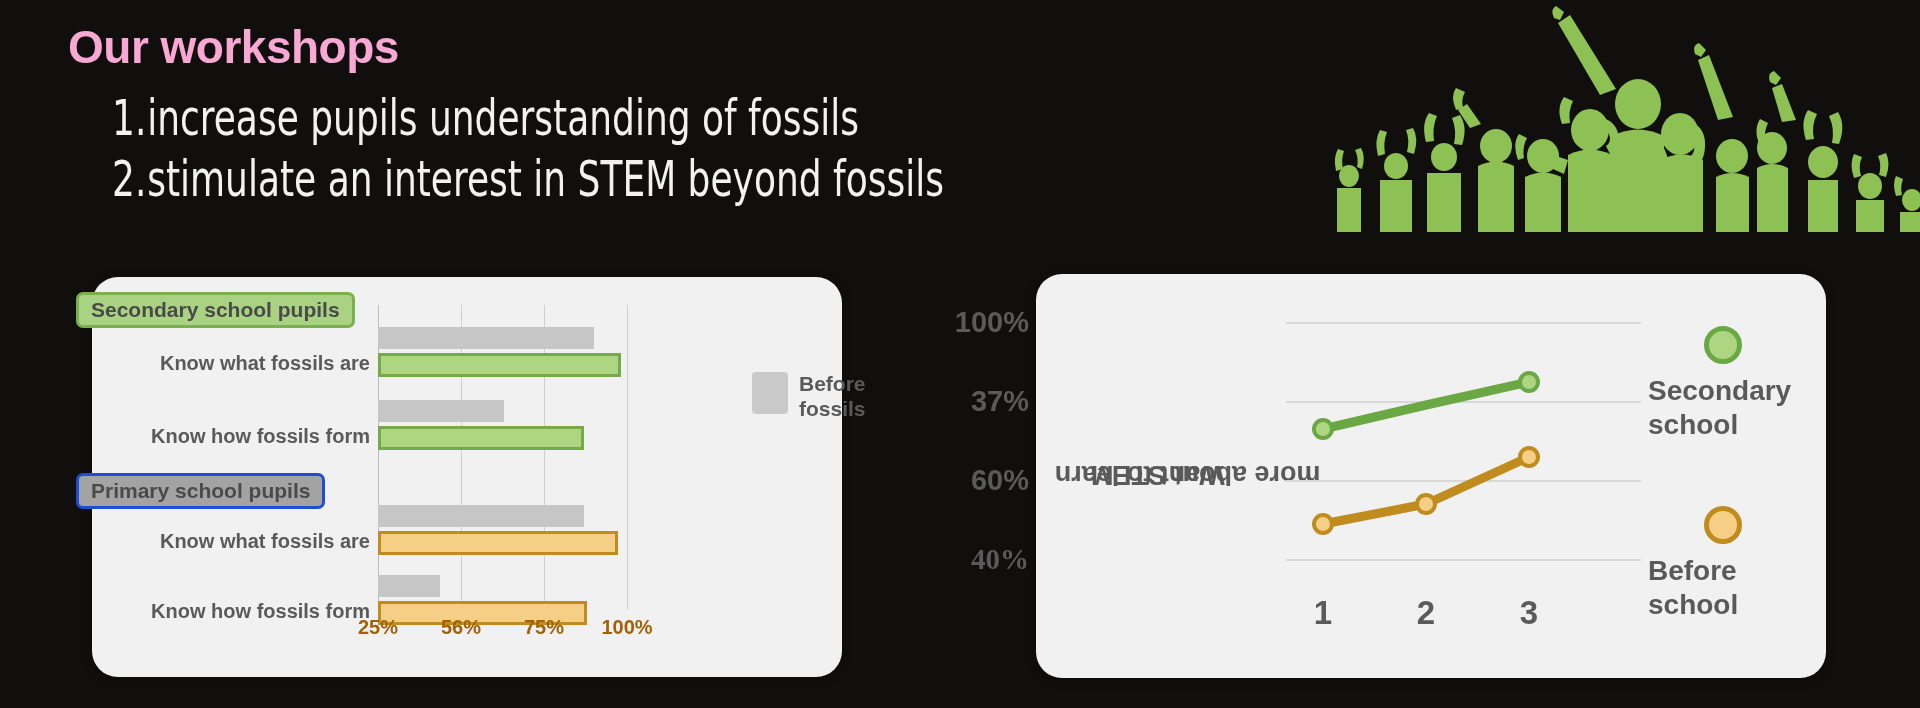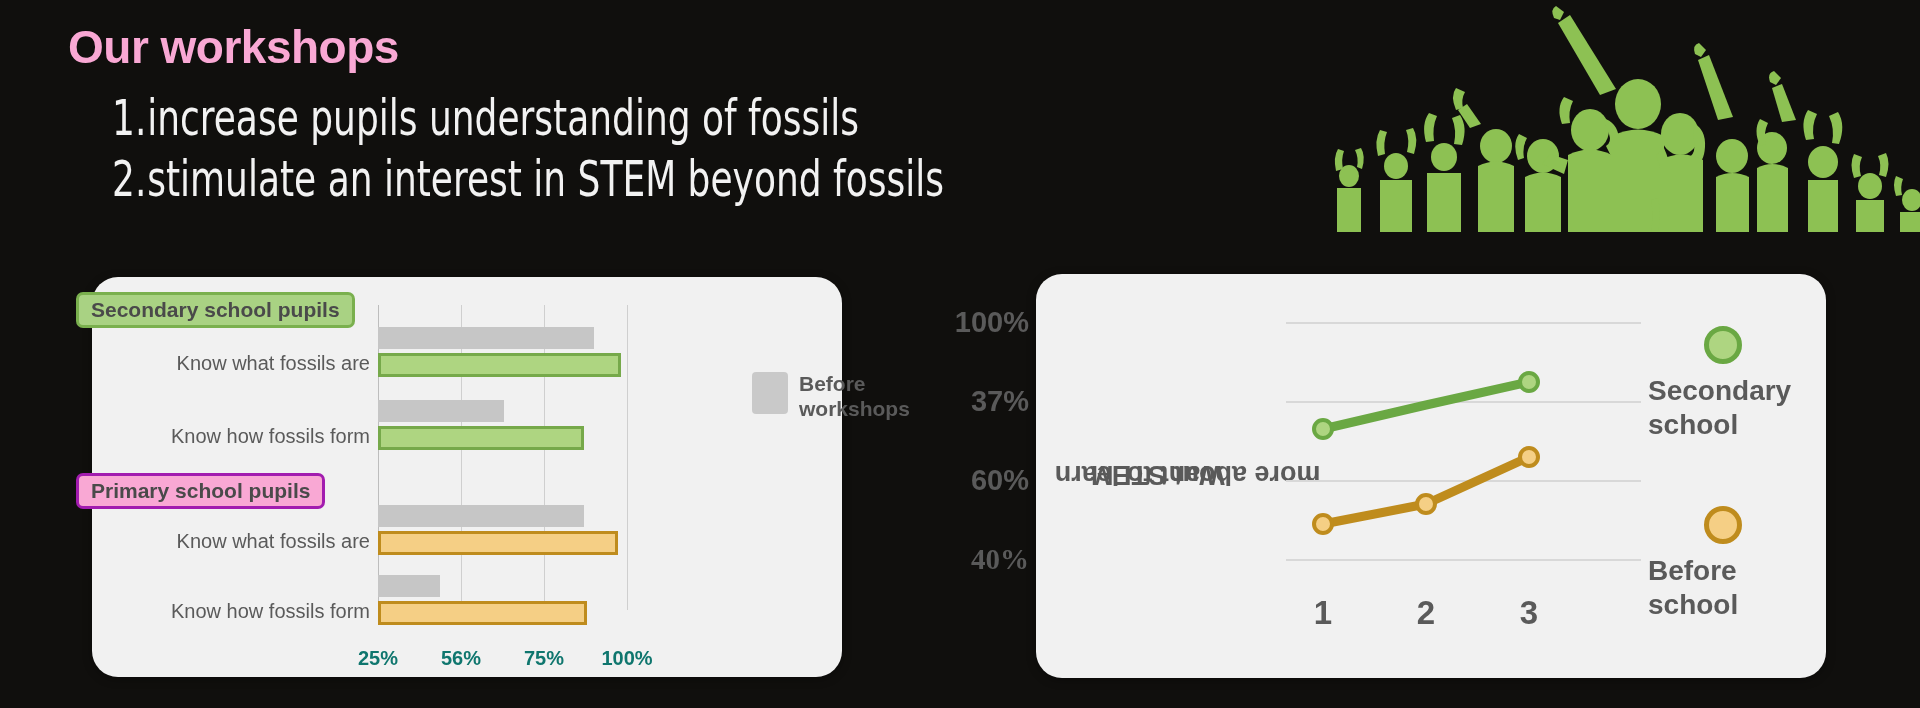--- a/index.html
+++ b/index.html
@@ -34,39 +34,39 @@
   #card-bars{left:92px;top:277px;width:750px;height:400px;}
   #card-line{left:1036px;top:274px;width:790px;height:404px;}
 
   
   .group-tag{
     position:absolute;height:36px;display:flex;align-items:center;
     padding:0 12px;border-radius:7px;font-size:21px;font-weight:bold;
     color:#4a4a4a;box-sizing:border-box;white-space:nowrap;
   }
   .tag-secondary{left:-16px;top:15px;background:#a9d283;border:3px solid #7ab04e;}
-  .tag-primary{left:-16px;top:196px;background:#f9a8d4;border:3px solid #a21caf;}
+  .tag-primary{left:-16px;top:196px;background:#a3a3a3;border:3px solid #1d4ed8;}
 
   .cat-label{
     position:absolute;right:0;width:100%;text-align:right;
-    font-size:20px;font-weight:normal;color:#5a5a5a;white-space:nowrap;
+    font-size:20px;font-weight:bold;color:#5a5a5a;white-space:nowrap;
   }
   .label-col{position:absolute;left:0;top:0;width:278px;height:100%;}
 
   .plot{position:absolute;left:286px;top:28px;width:300px;height:305px;}
   .gridline{position:absolute;top:0;bottom:0;width:1px;background:#cfcfcf;}
   .baseline{position:absolute;left:0;top:0;bottom:0;width:1px;background:#bdbdbd;}
   .bar{position:absolute;height:24px;box-sizing:border-box;}
   .bar-before{background:#c6c6c6;height:22px;}
   .bar-after-green{background:#aed581;border:3px solid #76a94a;}
   .bar-after-orange{background:#f5cf85;border:3px solid #bf8c1d;}
 
   .xtick{
-    position:absolute;top:311px;font-size:20px;font-weight:bold;color:#0f766e;
-    transform:translateX(-50%);white-space:nowrap;margin-top:31px;
+    position:absolute;top:311px;font-size:20px;font-weight:bold;color:#a16207;
+    transform:translateX(-50%);white-space:nowrap;
   }
 
   .legend{position:absolute;left:660px;top:95px;width:130px;}
   .legend-row{display:flex;align-items:flex-start;margin-bottom:40px;}
   .sw{width:36px;height:42px;border-radius:4px;flex:0 0 auto;margin-right:11px;}
   .sw-gray{background:#c9c9c9;}
   .sw-split{position:relative;overflow:hidden;border:3px solid #bf8c1d;box-sizing:border-box;}
   .sw-split .tri-g{position:absolute;inset:0;background:#aed581;
      clip-path:polygon(0 0,100% 0,0 100%);}
   .sw-split .tri-o{position:absolute;inset:0;background:#f5cf85;
@@ -230,21 +230,21 @@
 
       <div class="xtick" style="left:0px;">25%</div>
       <div class="xtick" style="left:83px;">56%</div>
       <div class="xtick" style="left:166px;">75%</div>
       <div class="xtick" style="left:249px;">100%</div>
     </div>
 
     <div class="legend">
       <div class="legend-row">
         <div class="sw sw-gray"></div>
-        <div class="legend-txt">Before workshops</div>
+        <div class="legend-txt">Before fossils</div>
       </div>
     </div>
   </div>
 
   <div class="card" id="card-line">
 
     <div class="ylab">
       <span>
         <span>Want to learn</span><br>
         <span>more about STEM</span>

